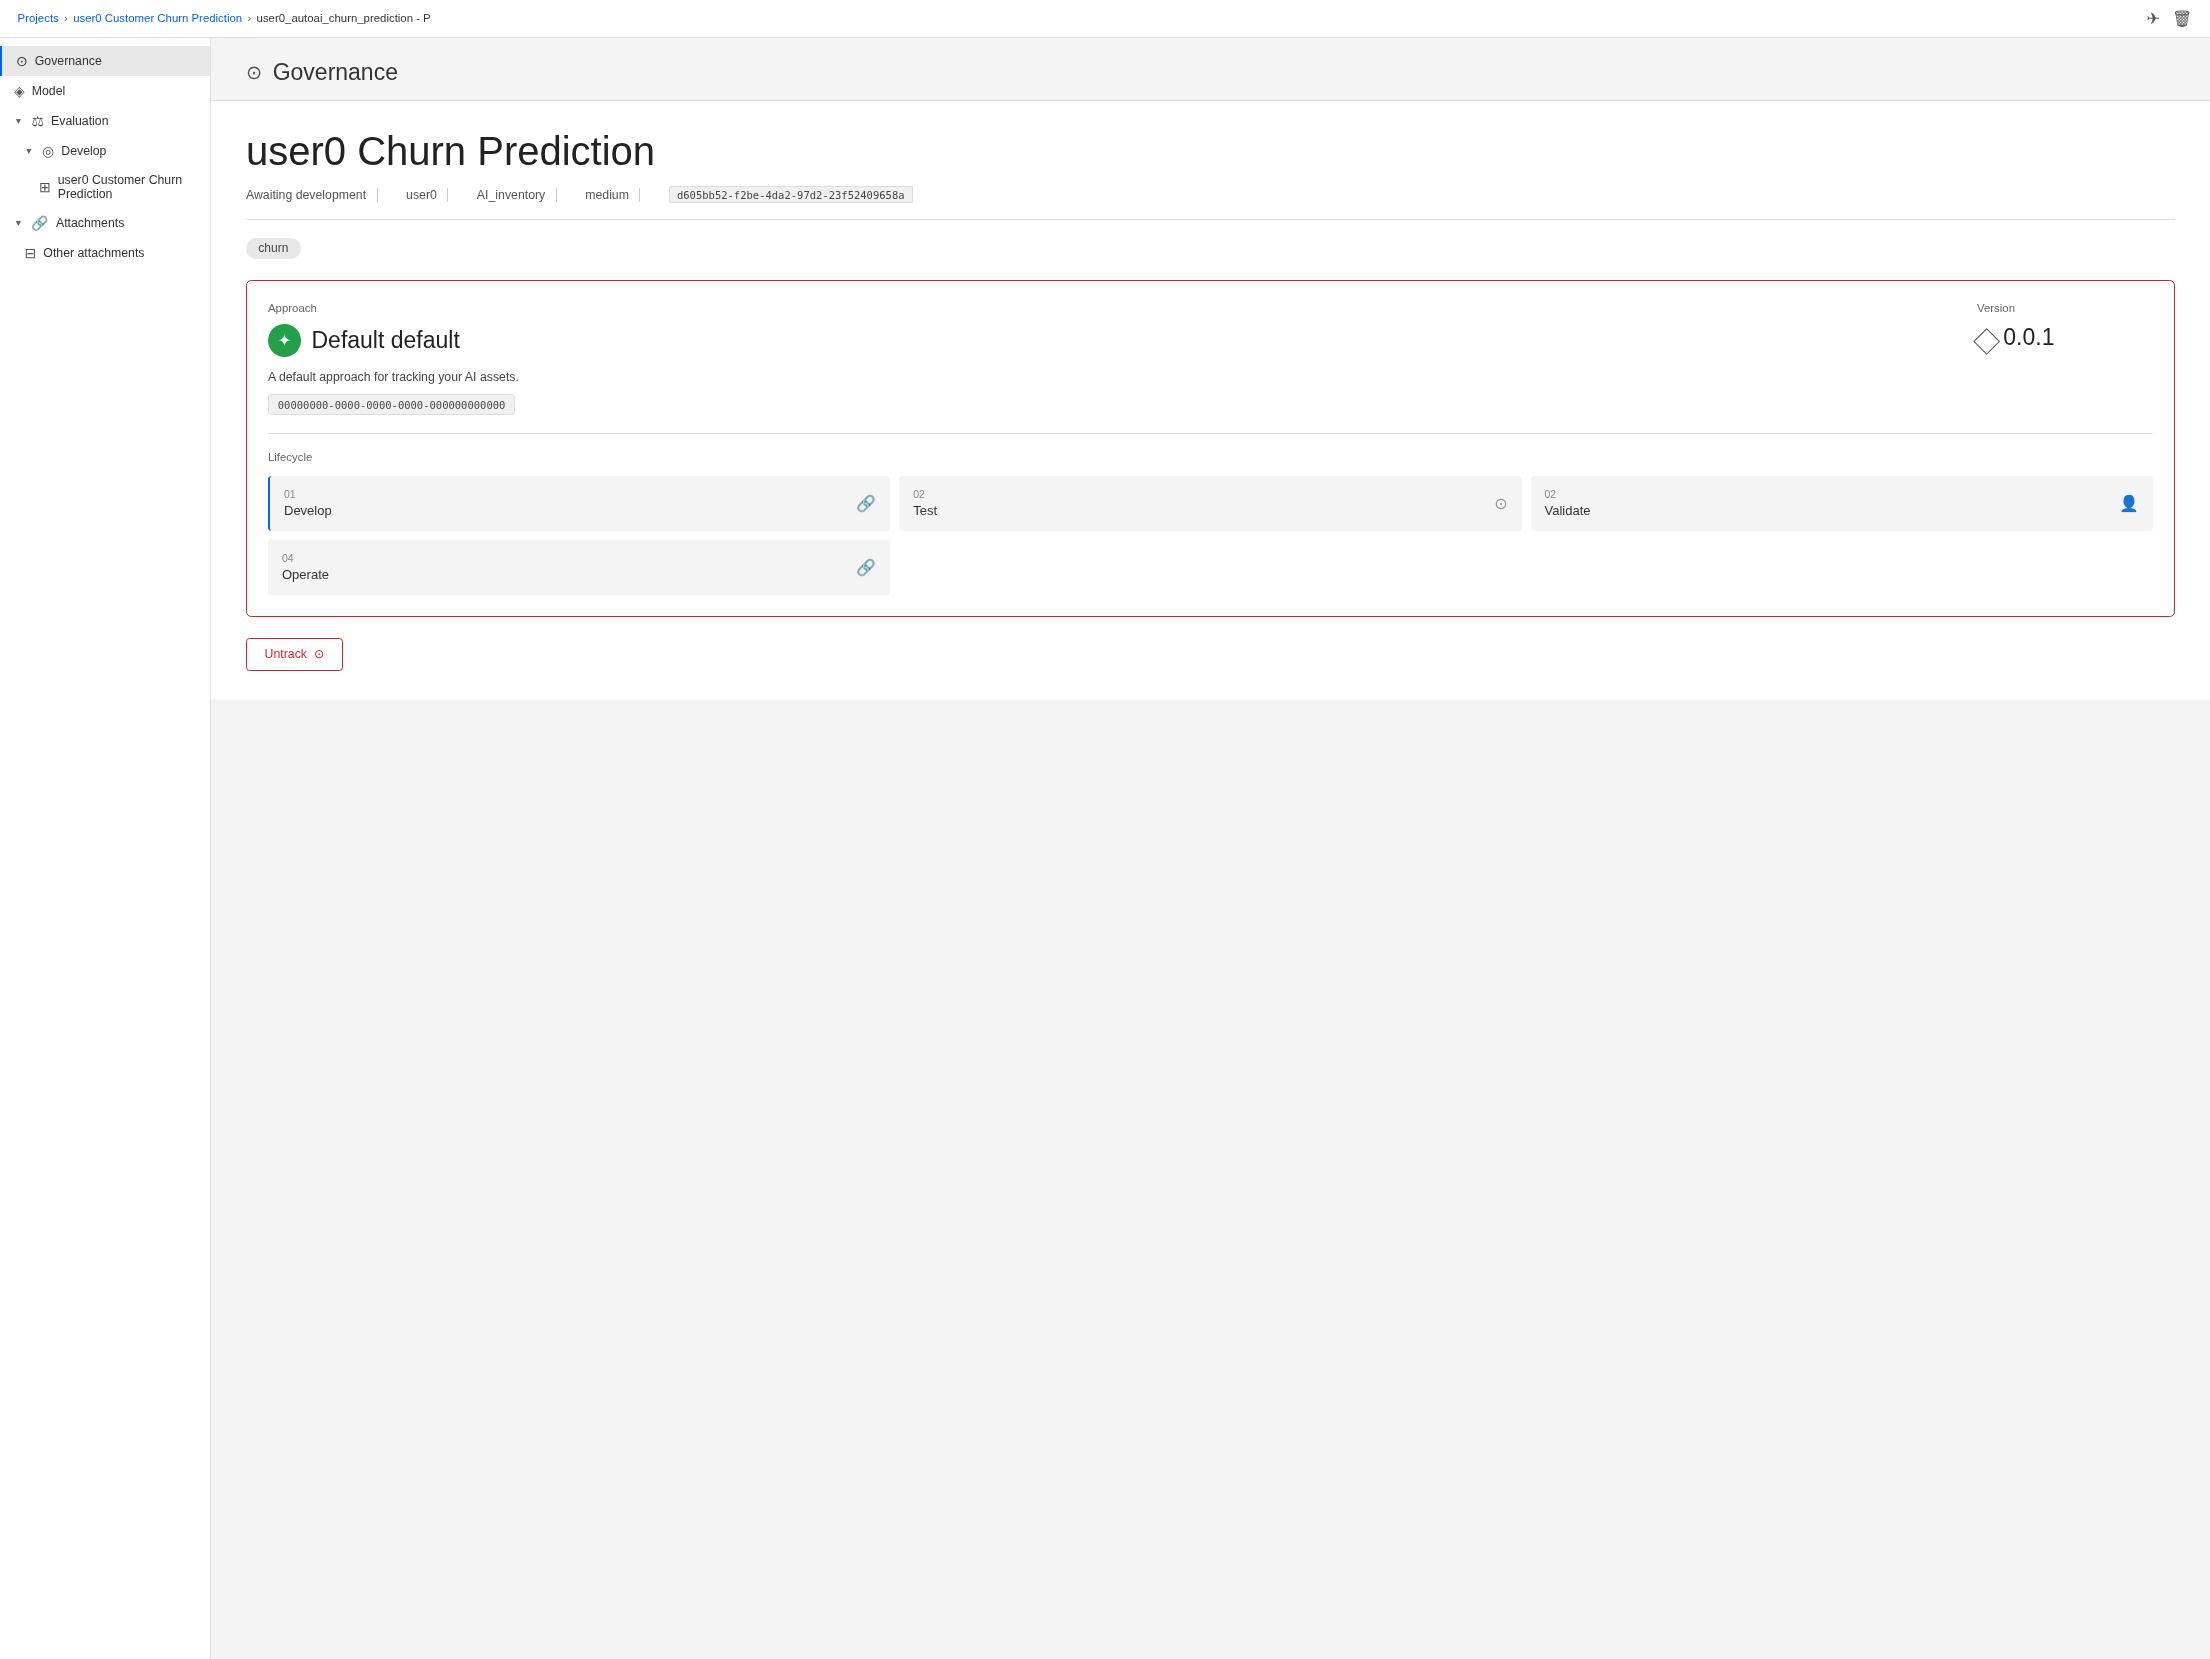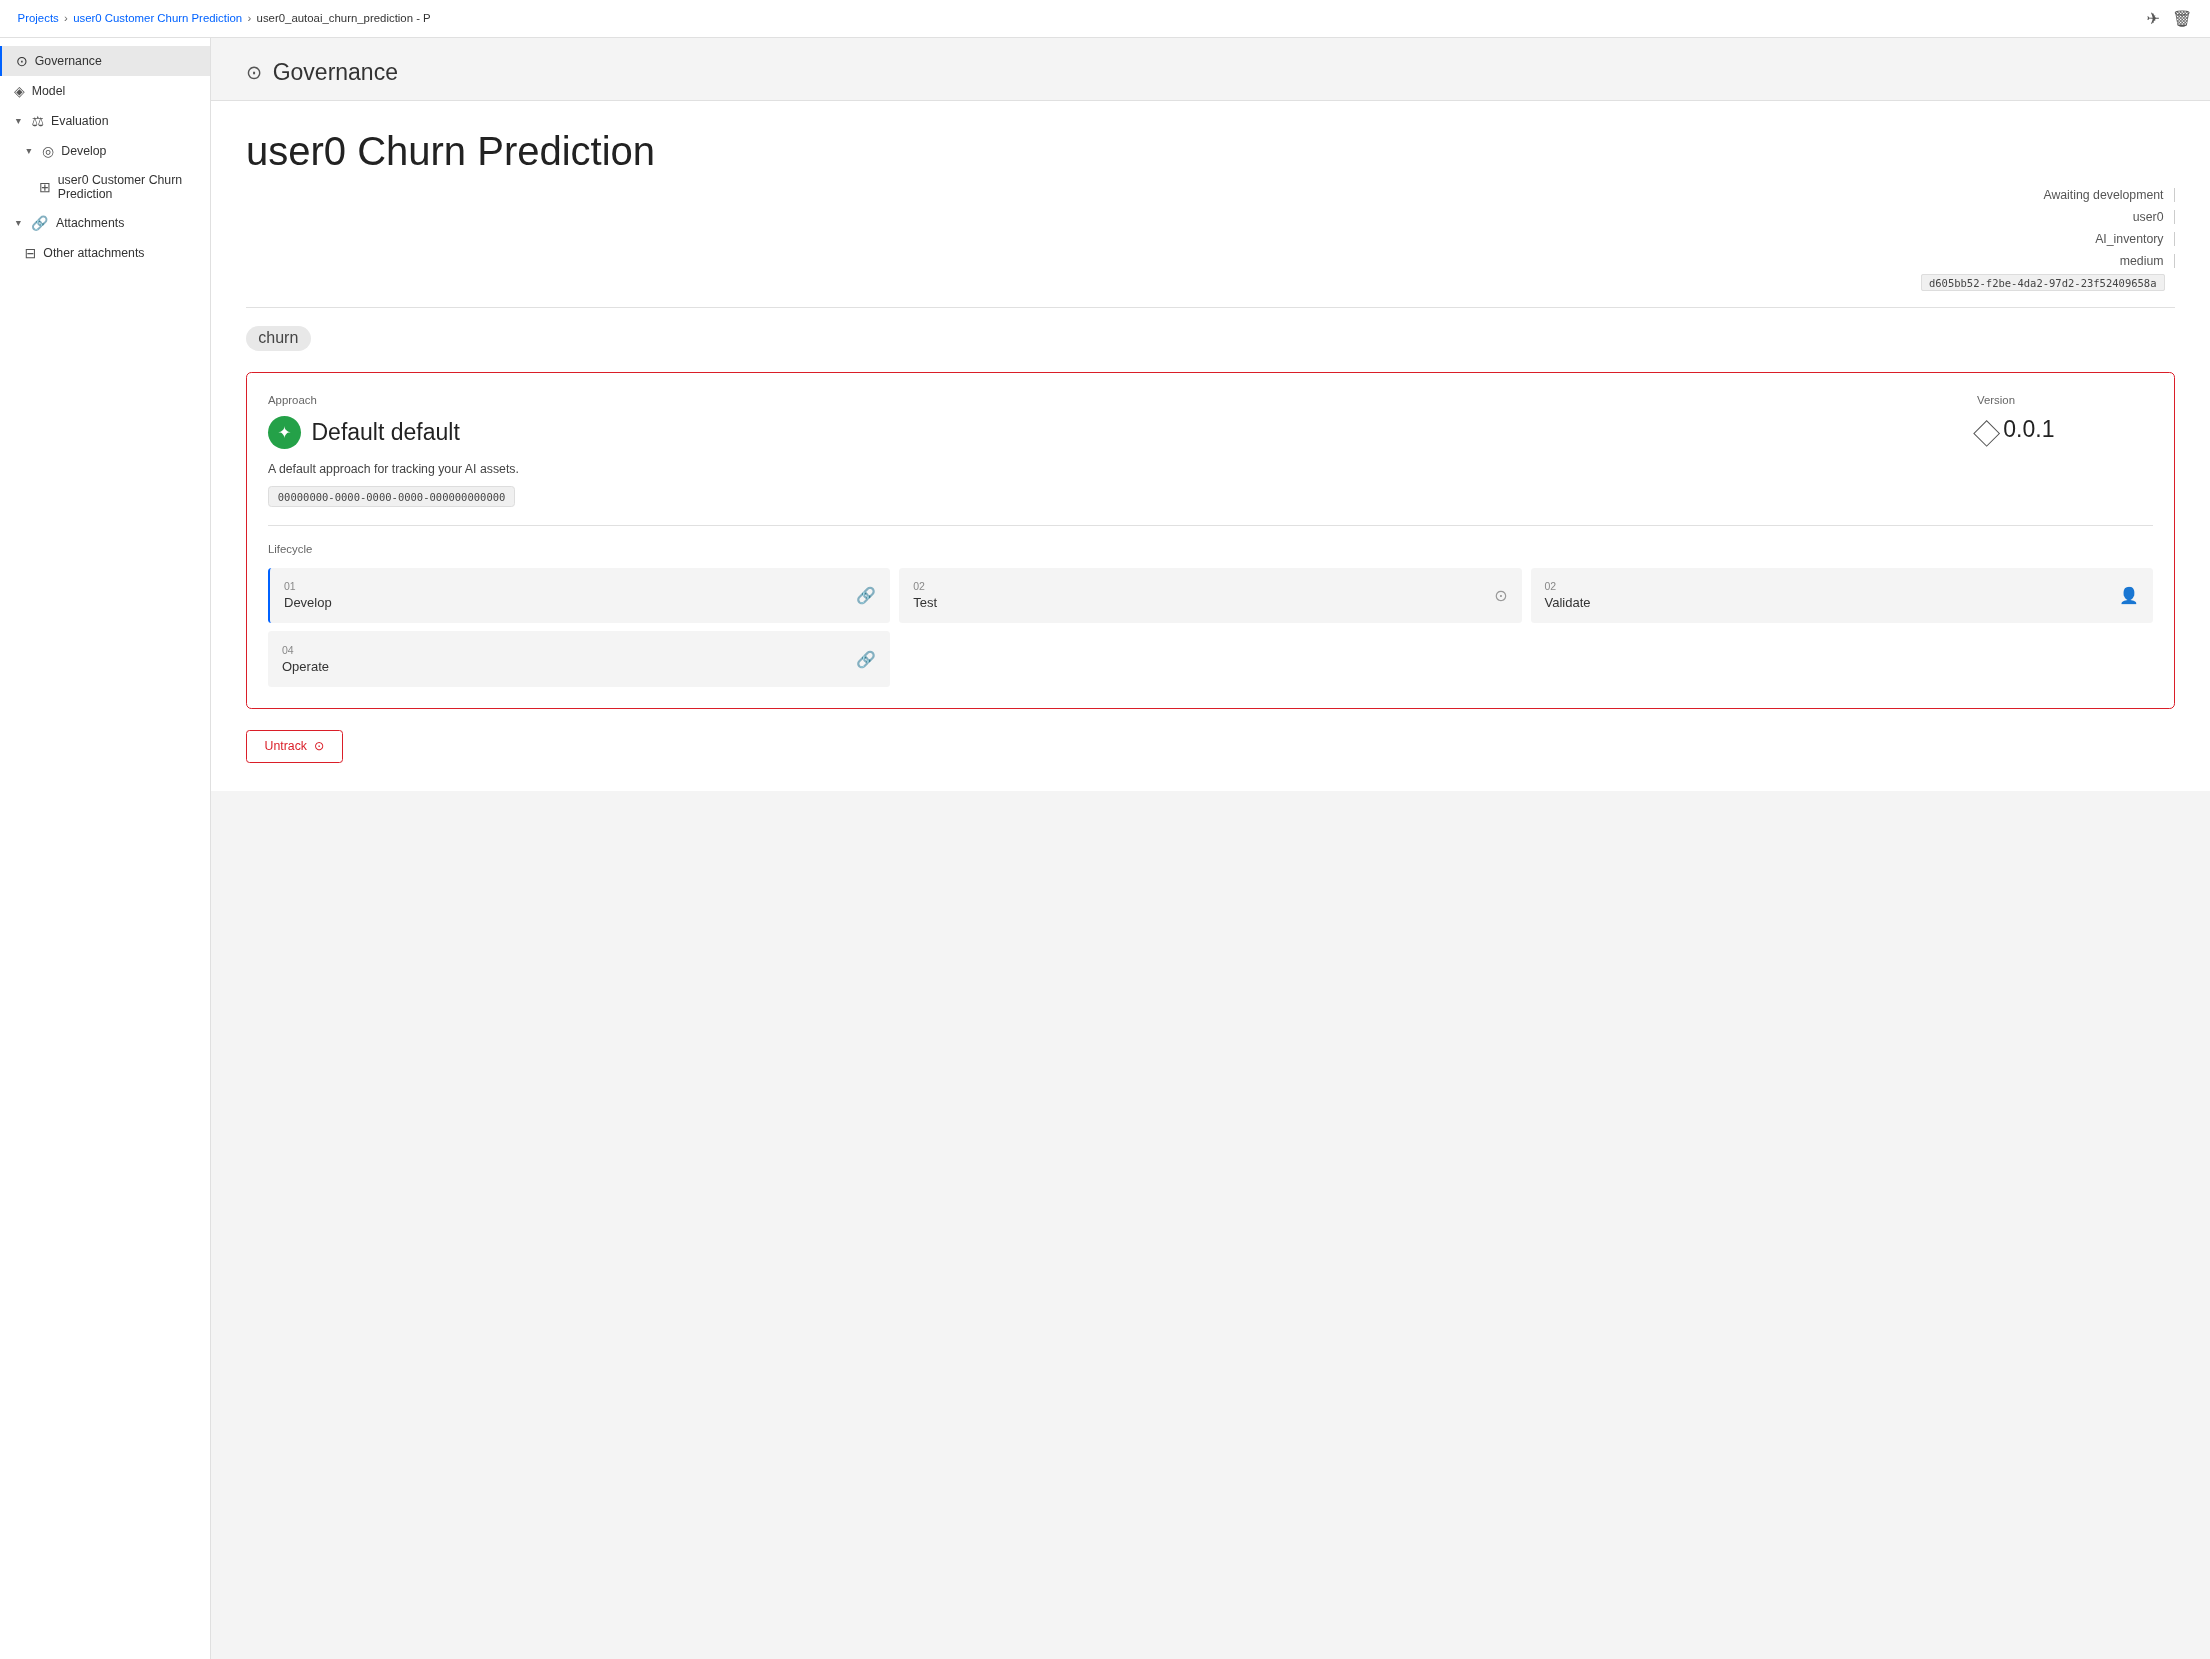--- a/index.html
+++ b/index.html
@@ -112,26 +112,25 @@
 
     .model-title {
       font-size: 40px;
       font-weight: 400;
       color: #222;
       margin-bottom: 14px;
     }
 
     .model-meta {
       display: flex;
-      align-items: flex-end;
-      gap: 8px;
+      align-items: flex-start;
+      gap: 18px;
       font-size: 12.3px;
       color: #555;
       margin-bottom: 10.5px;
-      flex-direction: column;
     }
     .meta-item {
       padding: 0 10.5px;
       border-right: 0.9px solid #ccc;
     }
     .meta-item:first-child { padding-left: 0; }
     .meta-item:last-child { border-right: none; }
     .meta-hash {
       background: #f0f0f0;
       border: 0.9px solid #ddd;
@@ -148,21 +147,21 @@
       margin: 17.6px 0;
     }
 
     
     .tag-container { margin-bottom: 21px; }
     .tag {
       display: inline-block;
       background: #e8e8e8;
       border-radius: 17.6px;
       padding: 3.5px 12.3px;
-      font-size: 16px;
+      font-size: 12px;
       color: #444;
     }
 
     
     .approach-card {
       border: 1.8px solid #da1e28;
       border-radius: 5.3px;
       padding: 21px;
       margin-bottom: 21px;
       background: #fff;

